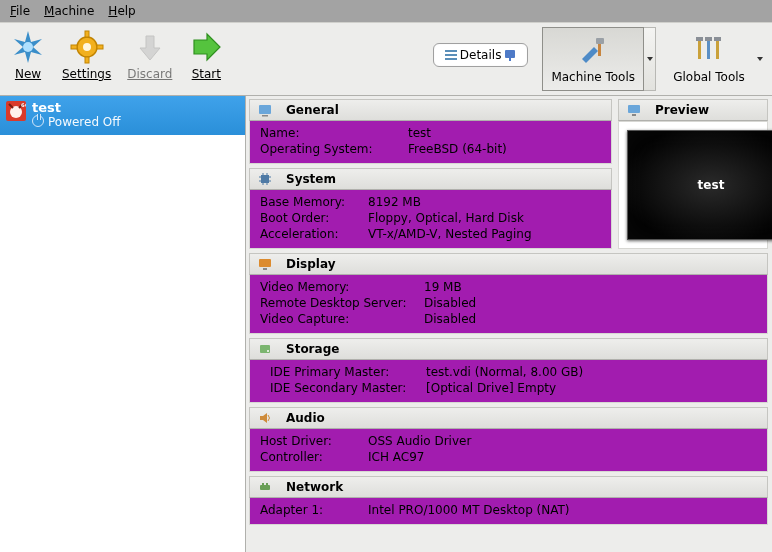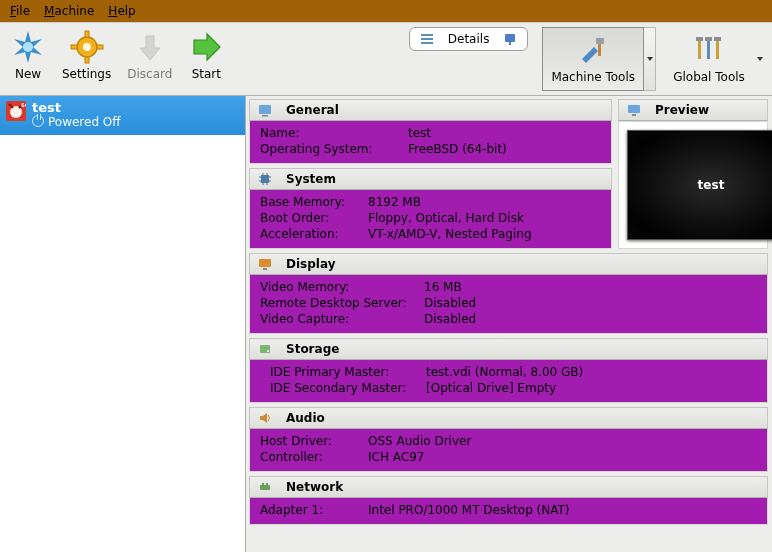--- a/index.html
+++ b/index.html
@@ -9,21 +9,21 @@
   background: #ededeb;
   width: 772px;
   height: 552px;
   overflow: hidden;
   color: #000;
 }
 .menubar {
   display: flex;
   gap: 2px;
   padding: 2px 4px;
-  background: #a16207;
+  background: #a3a3a3;
   border-bottom: 1px solid #d0d0cc;
 }
 .menubar-item {
   padding: 2px 6px;
   cursor: default;
 }
 .menubar-item u { text-decoration: underline; }
 .toolbar {
   display: flex;
   align-items: flex-start;
@@ -33,33 +33,35 @@
   border-bottom: 1px solid #b0b0ac;
 }
 .tool-btn {
   display: flex;
   flex-direction: column;
   align-items: center;
   gap: 2px;
   padding: 2px 4px;
   min-width: 44px;
   cursor: default;
+  text-decoration: underline;
 }
 .tool-btn.disabled { opacity: 0.5; }
 .tool-btn .icon-box { width: 36px; height: 36px; display:flex;align-items:center;justify-content:center; }
 .tool-btn .lbl { font-size: 12px; }
 .spacer { flex: 1; }
 .details-btn {
   display: inline-flex;
   align-items: center;
-  gap: 14px;
+  gap: 2px;
   background: #fff;
   border: 1px solid #a0a0a0;
   border-radius: 6px;
   padding: 4px 10px;
+  margin-top: 16px;
   margin-right: 6px;
   box-shadow: inset 0 0 2px rgba(0,0,0,0.06);
 }
 .big-tool {
   display:flex;flex-direction:column;align-items:center;gap:2px;
   padding: 4px 8px;
   border: 1px solid #b8b8b4;
   border-bottom: 1px solid #9c9c98;
   background: linear-gradient(#f4f4f2,#e2e2de);
   min-width: 90px;
@@ -358,21 +360,21 @@
           <svg class="small-icon" viewBox="0 0 14 14">
             <rect x="1" y="2" width="12" height="8" rx="1" fill="#dc8b2e"></rect>
             <rect x="5" y="11" width="4" height="2" fill="#888"></rect>
           </svg>
         </span>
       <span>Display</span>
     </div>
     <div class="section-body">
       <div class="kv wider">
           <span class="k">Video Memory:</span>
-          <span>16 MB</span>
+          <span>19 MB</span>
         </div>
       <div class="kv wider">
           <span class="k">Remote Desktop Server:</span>
           <span>Disabled</span>
         </div>
       <div class="kv wider">
           <span class="k">Video Capture:</span>
           <span>Disabled</span>
         </div>
     </div>

